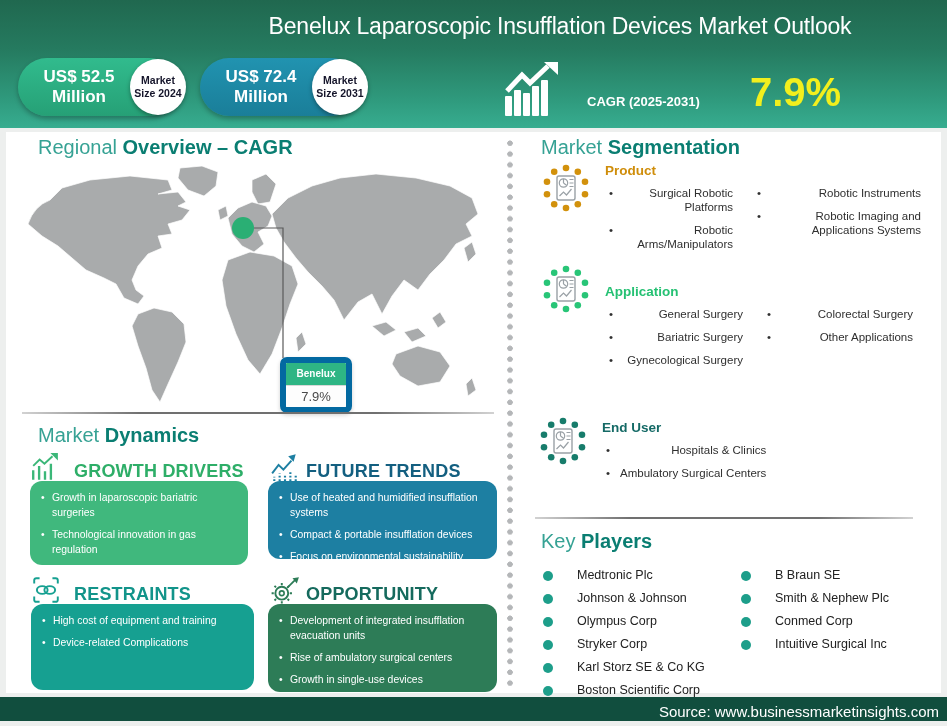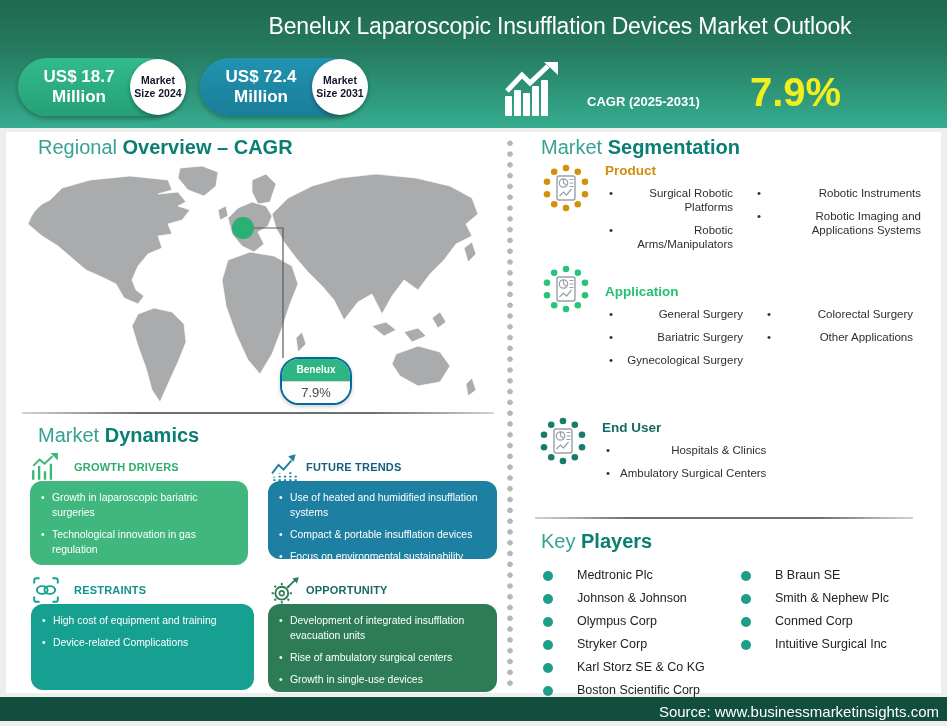--- a/index.html
+++ b/index.html
@@ -34,32 +34,32 @@
   .dotted-sep { position:absolute; left:507px; top:140px; width:6px; height:550px;
     background-image:radial-gradient(circle at 3px 3.2px,#b4b6b8 2.5px,transparent 3px);
     background-size:6px 10.8px; background-repeat:repeat-y; }
 
   .sec-heading { position:absolute; font-size:20px; white-space:nowrap; }
   .hl { color:#36a294; font-weight:normal; }
   .hb { color:#0a7e72; font-weight:bold; }
 
   
   .map-wrap { position:absolute; left:20px; top:162px; width:472px; height:248px; }
-  .tooltip { position:absolute; left:280px; top:357px; width:72px; border:2px solid #0369a1;
-    border-radius:19px; overflow:hidden; background:#fff; box-shadow:0 2px 4px rgba(0,0,0,.18); }
+  .tooltip { position:absolute; left:280px; top:357px; width:72px; border:6px solid #0369a1;
+    border-radius:7px; overflow:hidden; background:#fff; box-shadow:0 2px 4px rgba(0,0,0,.18); }
   .tooltip-head { background:#2eb584; color:#fff; font-weight:bold; font-size:10px; text-align:center;
     height:22px; line-height:22px; }
   .tooltip-body { background:#fdfdfd; color:#4a4a4a; font-size:13px; text-align:center; height:22px;
     line-height:22px; border-top:1px solid #d8d8d8; }
   .divider-h { position:absolute; height:2px;
     background:linear-gradient(to right,#d2d2d2,#707070 25%,#707070 75%,#d2d2d2); }
 
   
   .dyn-icon { position:absolute; width:30px; height:30px; }
-  .dyn-label { position:absolute; font-size:11px; font-weight:bold; letter-spacing:0.2px; }
+  .dyn-label { position:absolute; font-size:18px; font-weight:bold; letter-spacing:0.2px; }
   .dyn-box { position:absolute; border-radius:12px; color:#ffffff; padding:9px 8px 6px 6px; }
   .dyn-box ul { list-style:none; }
   .dyn-box li { position:relative; padding-left:16px; font-size:10.4px; line-height:1.45;
     margin-bottom:7px; }
   .dyn-box li::before { content:"•"; position:absolute; left:5px; top:0; }
   .box-gd { background:#40b87d; }
   .box-ft { background:#1d7fa2; }
   .box-r  { background:#16a091; }
   .box-o  { background:#2d7c57; }
   .lbl-gd { color:#2eae68; }
@@ -97,21 +97,21 @@
 </head>
 <body>
 
 <div id="page">
 
   <div class="header">
     <div class="title">Benelux Laparoscopic Insufflation Devices Market Outlook</div>
 
     <div class="badge" style="left:18px; top:58px;">
       <div class="pill pill-green"></div>
-      <div class="pill-value">US$ 18.7 Million</div>
+      <div class="pill-value">US$ 52.5 Million</div>
       <div class="size-circle">Market Size 2024</div>
     </div>
 
     <div class="badge" style="left:200px; top:58px;">
       <div class="pill pill-blue"></div>
       <div class="pill-value">US$ 72.4 Million</div>
       <div class="size-circle">Market Size 2031</div>
     </div>
 
     <div class="cagr-icon">

